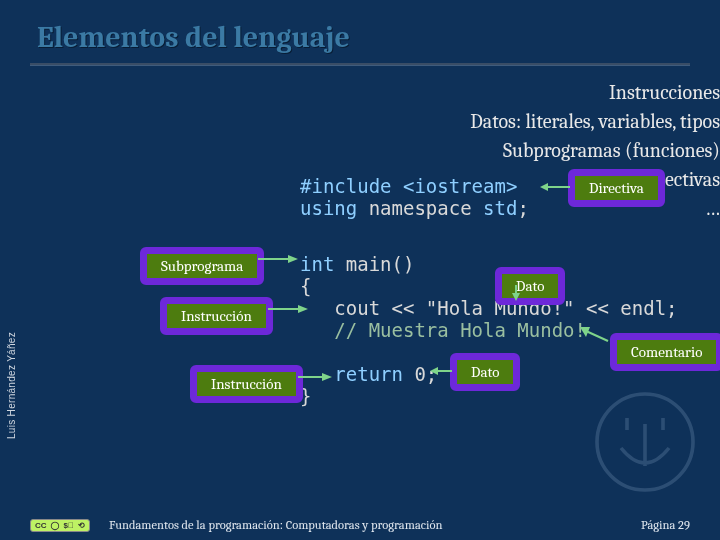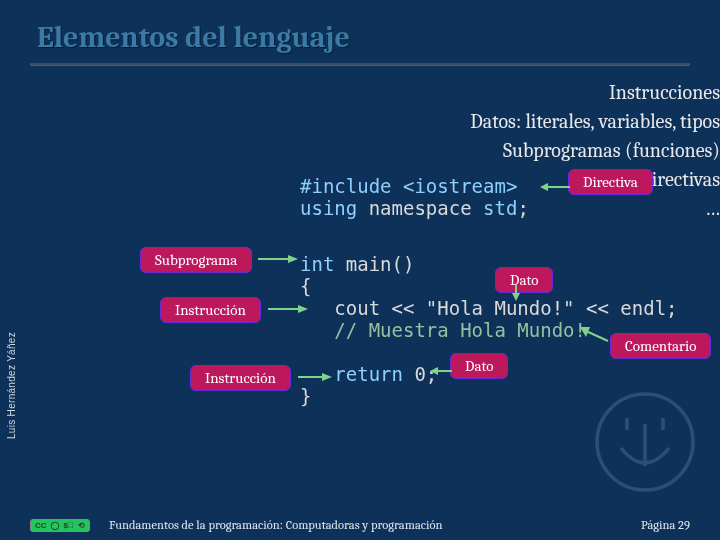--- a/index.html
+++ b/index.html
@@ -13,26 +13,26 @@
   .codearea { position:relative; margin-top:2px; }
   .code { font-family:Consolas, monospace; font-size:19px; white-space:pre; }
   .code-block { position:absolute; left:300px; }
   .cb1 { top:-50px; }
   .cb2 { top:20px;margin-top:8px; }
   .kw { color:#8fcfff; }
   .typ { color:#8fcfff; }
   .cmnt { color:#9abfa0; }
   .sym { color:#d9d9d9; }
   .fn { color:#d9d9d9; }
-  .pill { display:inline-block; background:#be185d; color:#fff; border:1px solid #6d28d9; border-radius:6px; padding:3px 14px; font-size:15px; font-family:Cambria, Georgia, serif; position:absolute; }
+  .pill { display:inline-block; background:#4d7c0f; color:#fff; border:7px solid #6d28d9; border-radius:6px; padding:3px 14px; font-size:15px; font-family:Cambria, Georgia, serif; position:absolute; }
   .arrow { position:absolute; }
   .vtext { position:absolute; left:6px; bottom:90px; transform:rotate(-90deg); transform-origin:left top; font-size:10px; color:#cfd6df; font-family:Arial,sans-serif; letter-spacing:.3px; }
   .footer { position:absolute; bottom:0; left:0; right:0; height:30px; display:flex; align-items:center; justify-content:space-between; padding:0 30px; font-size:12.5px; color:#dfe6ee; }
   .footer .lic { font-size:11px; color:#bbb; display:flex; gap:3px; align-items:center; }
-  .lic-badge { display:inline-flex; border:1px solid #888; border-radius:3px; padding:1px 4px; font-size:9px; background:#22c55e; color:#333; font-family:Arial,sans-serif; gap:4px; align-items:center; }
+  .lic-badge { display:inline-flex; border:1px solid #888; border-radius:3px; padding:1px 4px; font-size:9px; background:#bef264; color:#333; font-family:Arial,sans-serif; gap:4px; align-items:center; }
   .lic-badge b { font-size:8px; }
   .watermark { position:absolute; right:15px; bottom:34px; opacity:.22; }
   .watermark svg { width:120px; height:120px; }
 </style>
 </head>
 <body>
 
 <div class="title-wrap">
   <div class="title">Elementos del lenguaje</div>
 </div>

